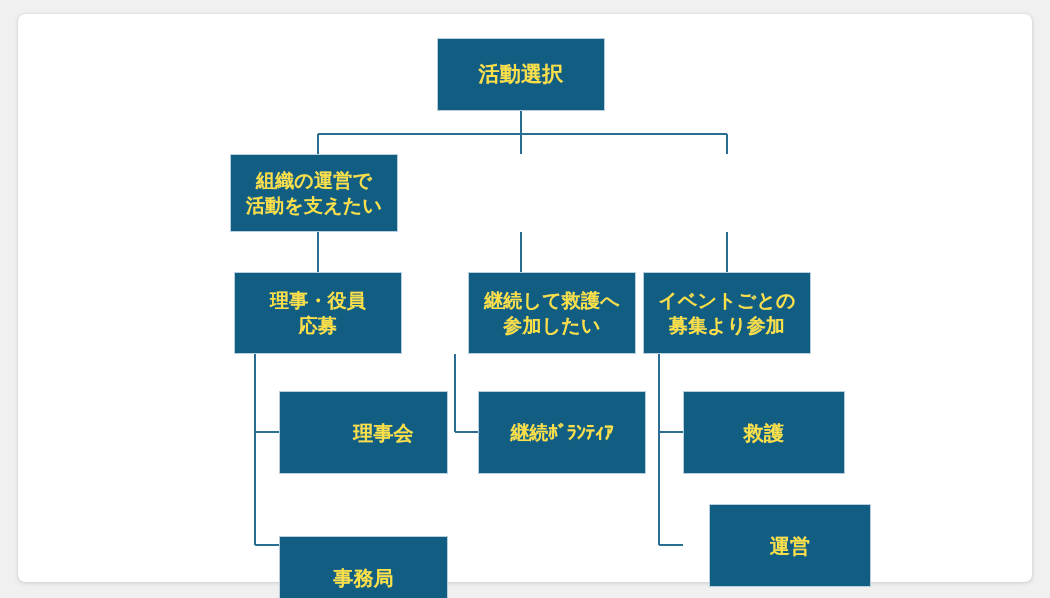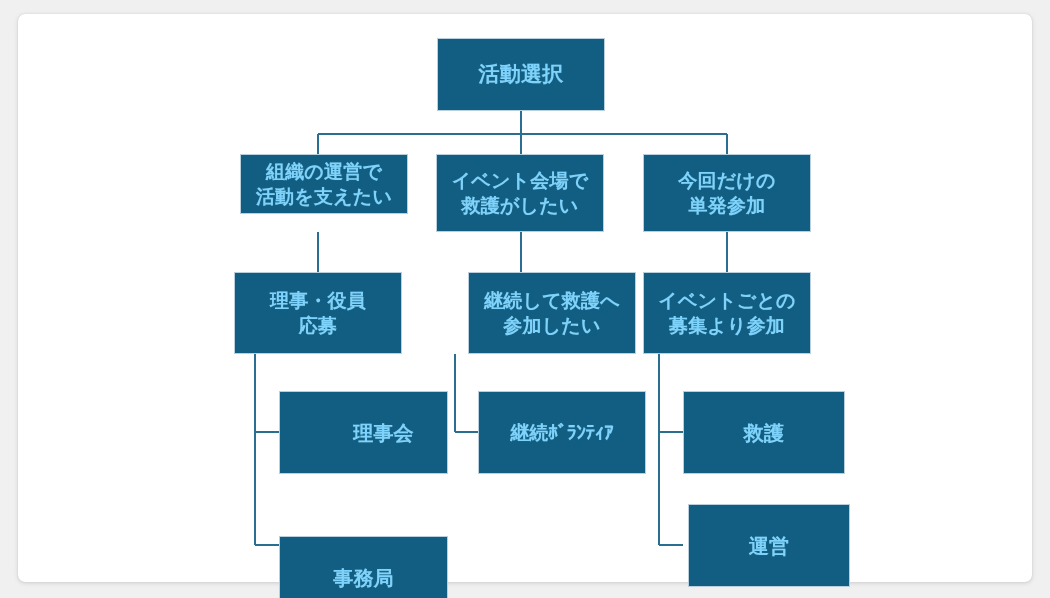--- a/index.html
+++ b/index.html
@@ -45,21 +45,21 @@
     top: 0;
     width: 1050px;
     height: 598px;
     pointer-events: none;
   }
   .node {
     position: absolute;
     box-sizing: border-box;
     background: #115e82;
     border: 1px solid #b9cfdd;
-    color: #7dd3fc;
+    color: #fde047;
     display: flex;
     align-items: center;
     justify-content: center;
     text-align: center;
     line-height: 1.30;
     letter-spacing: 0.2px;
     font-weight: 700;
     white-space: pre-line;
     text-shadow: 0 0 1px rgba(255,255,255,0.22);
   }
@@ -102,34 +102,26 @@
         <path d="M 641,531 L 665,531"></path>
       </g>
     </svg>
 
     <div id="diagram">
 
       <div class="node lvl1" style="left:419px; top:24px; width:168px; height:73px;">
         <span>活動選択</span>
       </div>
 
-      <div class="node lvl2" style="left:222px; top:140px; width:168px; height:60px;">
+      <div class="node lvl2" style="left:212px; top:140px; width:168px; height:78px;">
         <span>組織の運営で
 活動を支えたい</span>
       </div>
 
-      <div class="node lvl2" style="left:418px; top:140px; width:168px; height:78px;">
-        <span>イベント会場で
-救護がしたい</span>
-      </div>
 
-      <div class="node lvl2" style="left:625px; top:140px; width:168px; height:78px;">
-        <span>今回だけの
-単発参加</span>
-      </div>
 
       <div class="node lvl3" style="left:216px; top:258px; width:168px; height:82px;">
         <span>理事・役員
 応募</span>
       </div>
 
       <div class="node lvl3" style="left:418px; top:258px; width:168px; height:82px;margin-left:32px;">
         <span>継続して救護へ
 参加したい</span>
       </div>
@@ -148,19 +140,19 @@
       </div>
 
       <div class="node leaf" style="left:665px; top:377px; width:162px; height:83px;">
         <span>救護</span>
       </div>
 
       <div class="node leaf" style="left:261px; top:490px; width:169px; height:83px;margin-top:32px;">
         <span>事務局</span>
       </div>
 
-      <div class="node leaf" style="left:670px; top:490px; width:162px; height:83px;justify-content:center;">
+      <div class="node leaf" style="left:691px; top:490px; width:162px; height:83px;justify-content:center;">
         <span>運営</span>
       </div>
 
     </div>
   </div>
 </div>
 
 </body></html>

